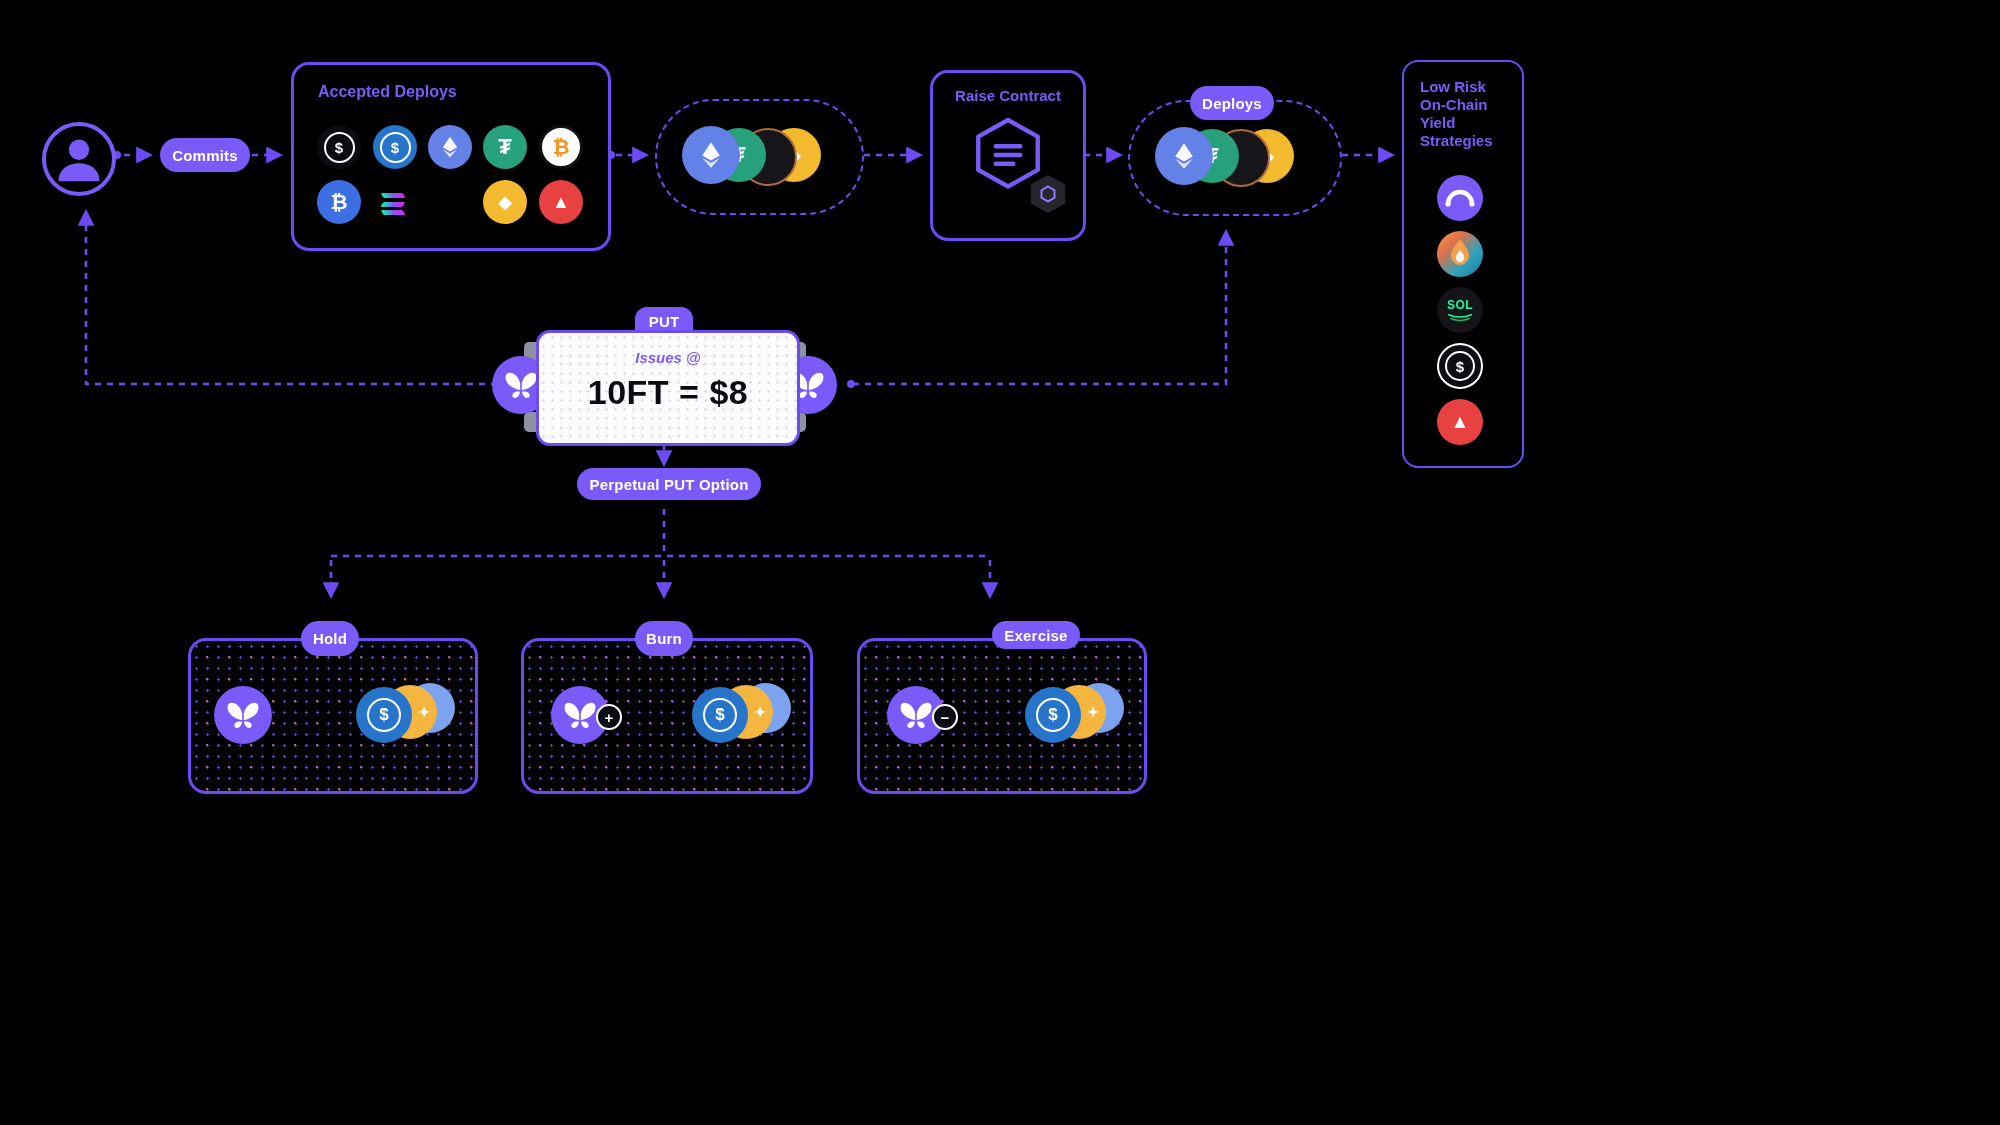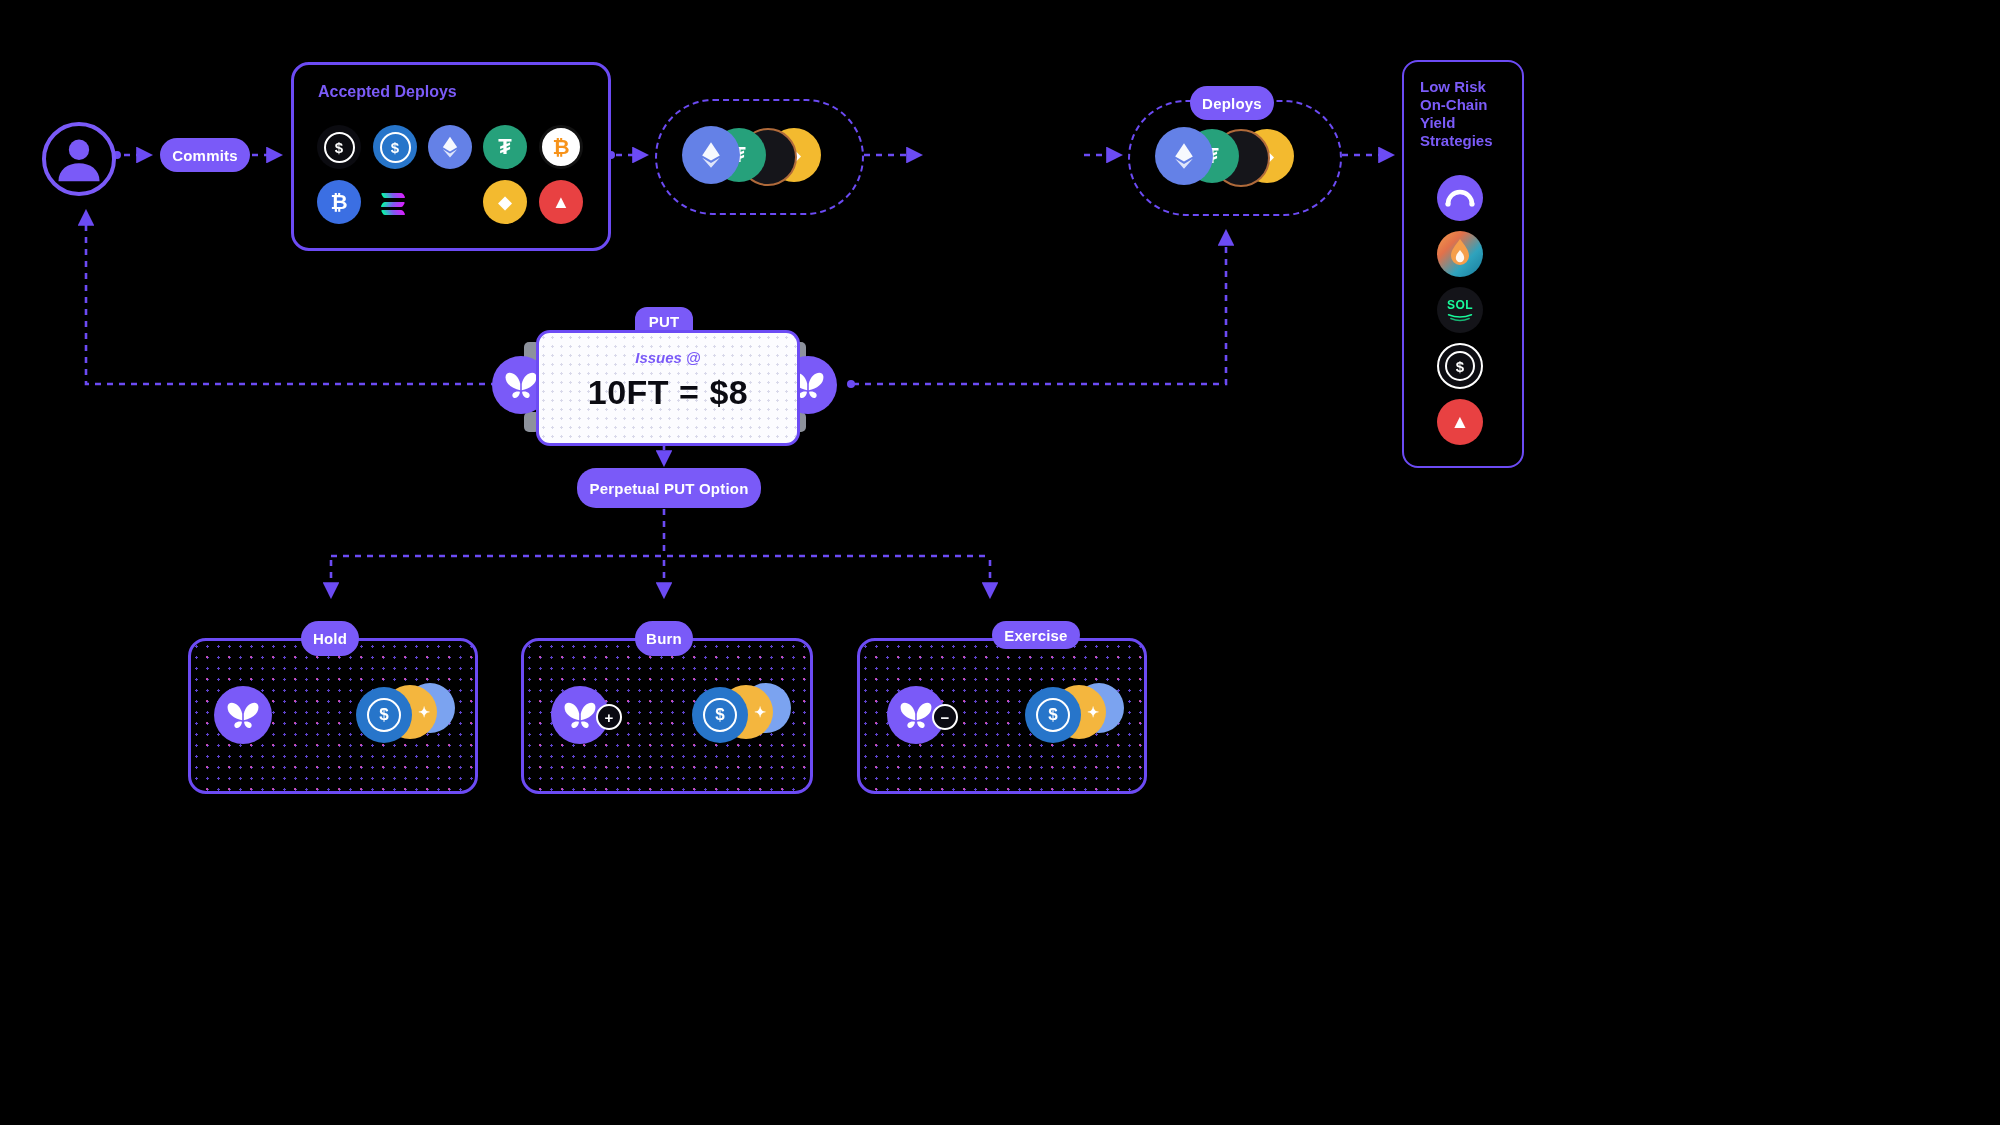--- a/index.html
+++ b/index.html
@@ -110,20 +110,38 @@
   <div class="coin" style="left:712px;top:128px;width:54px;height:54px;background:#26a17b;z-index:4;font-size:22px;">
       <span>₮</span>
     </div>
   <div class="coin" style="left:682px;top:126px;width:58px;height:58px;background:#6481e7;z-index:5;">
     <svg viewBox="0 0 24 24" width="32" height="32">
         <polygon points="12,2.5 18.6,12.3 12,16.2 5.4,12.3" fill="#fff" opacity=".95"></polygon>
         <polygon points="12,21.6 5.4,14 12,18 18.6,14" fill="#fff" opacity=".8"></polygon>
       </svg>
   </div>
 
+  <div class="panel" style="left:930px;top:70px;width:150px;height:165px;">
+    <div class="panel-title" style="left:0;right:0;top:14px;text-align:center;font-size:15px;">Raise Contract</div>
+    <span style="position:absolute;left:33px;top:40px;">
+      <svg viewBox="0 0 96 96" width="84" height="84">
+        <path d="M48 8 L82 27 V65 L48 84 L14 65 V27 Z" fill="none" stroke="#7a5af8" stroke-width="5" stroke-linejoin="round"></path>
+        <g stroke="#7a5af8" stroke-width="5" stroke-linecap="round">
+          <line x1="34" y1="38" x2="62" y2="38"></line>
+          <line x1="34" y1="48" x2="62" y2="48"></line>
+          <line x1="34" y1="58" x2="54" y2="58"></line>
+        </g>
+      </svg>
+    </span>
+    <span style="position:absolute;left:96px;top:102px;width:38px;height:38px;background:#26262d;display:flex;align-items:center;justify-content:center;clip-path:polygon(50% 0,95% 25%,95% 75%,50% 100%,5% 75%,5% 25%);">
+      <svg viewBox="0 0 18 18" width="18" height="18">
+          <path d="M9 1.5 L15.5 5.3 V12.7 L9 16.5 L2.5 12.7 V5.3 Z" fill="none" stroke="#8f7bf9" stroke-width="2"></path>
+        </svg>
+    </span>
+  </div>
 
   <div class="pill" style="left:1190px;top:86px;width:84px;height:34px;">
     <span>Deploys</span>
   </div>
   <div class="capsule" style="left:1128px;top:100px;width:210px;height:112px;"></div>
   <div class="coin" style="left:1240px;top:129px;width:54px;height:54px;background:#f3ba2f;z-index:2;font-size:17px;">
       <span>◆</span>
     </div>
   <div class="coin" style="left:1212px;top:129px;width:54px;height:54px;background:#15151a;border:2px solid #b06a3a;z-index:3;"></div>
   <div class="coin" style="left:1185px;top:129px;width:54px;height:54px;background:#26a17b;z-index:4;font-size:22px;">
@@ -194,21 +212,21 @@
             <path d="M25.5 35 C32 34 36.5 37.5 34.5 41.5 C32.5 45 27 42.5 25.5 36.5 Z"></path>
           </g>
         </svg></span>
   </div>
 
   <div class="card" style="left:536px;top:330px;width:258px;height:110px;">
     <div style="position:absolute;left:0;right:0;top:16px;text-align:center;color:#7a5af8;font-weight:700;font-size:15px;font-style:italic;">Issues @</div>
     <div style="position:absolute;left:0;right:0;top:40px;text-align:center;color:#0b0b12;font-weight:800;font-size:34px;letter-spacing:.5px;">10FT = $8</div>
   </div>
 
-  <div class="pill" style="left:577px;top:468px;width:184px;height:40px;border-radius:19px;text-align:right;">
+  <div class="pill" style="left:577px;top:468px;width:184px;height:32px;border-radius:19px;text-align:right;">
     <span>Perpetual PUT Option</span>
   </div>
 
   <div class="pill" style="left:301px;top:621px;width:58px;height:35px;">
     <span>Hold</span>
   </div>
   <div class="panel dotgrid-dark" style="left:188px;top:638px;width:284px;height:150px;">
     <div class="butterfly-coin" style="left:23px;top:45px;width:58px;height:58px;">
       <span><svg viewBox="0 0 48 48" width="38" height="38">
             <g fill="#fff">

